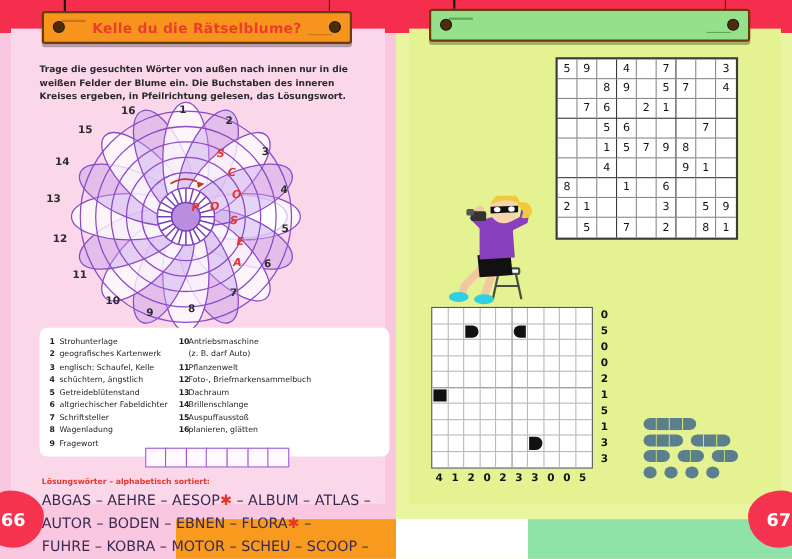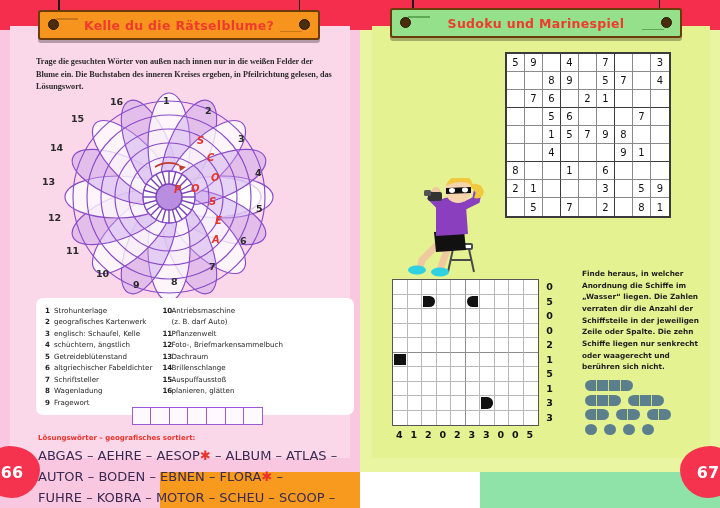--- a/index.html
+++ b/index.html
@@ -130,21 +130,21 @@
     <div class="string" style="right:20px;height:16px;"></div>
     <div class="sign sign-orange" style="width:278px;height:26px;">
       <div class="nail l"></div>
       <div class="nail r"></div>
       <div class="sign-line" style="left:16px;top:6px;"></div>
       <div class="sign-line" style="right:16px;bottom:6px;"></div>
       <span class="sign-title">Kelle du die Rätselblume?</span>
     </div>
   </div>
 
-  <div class="intro" style="left:36px;top:56px;width:296px;font-family:Liberation Serif, serif;">Trage die gesuchten Wörter von außen nach innen nur in die weißen Felder der Blume ein. Die Buchstaben des inneren Kreises ergeben, in Pfeilrichtung gelesen, das Lösungswort.</div>
+  <div class="intro" style="left:36px;top:56px;width:296px;">Trage die gesuchten Wörter von außen nach innen nur in die weißen Felder der Blume ein. Die Buchstaben des inneren Kreises ergeben, in Pfeilrichtung gelesen, das Lösungswort.</div>
 
   <div class="flower" style="left:42px;top:92px;">
     <svg width="254" height="210" viewBox="0 0 254 210">
       <g transform="translate(127,105)">
         <g id="petals">
           <g stroke="#8a4bc9" stroke-width="1.3" fill="none">
 
             <g>
               <ellipse cx="46" cy="0" rx="46" ry="20" fill="#ffffff"></ellipse>
               <ellipse cx="46" cy="0" rx="46" ry="20" fill="none"></ellipse>
@@ -276,42 +276,41 @@
   <div class="ansrow" style="left:133px;top:407px;" id="answer-boxes">
       <div></div>
       <div></div>
       <div></div>
       <div></div>
       <div></div>
       <div></div>
       <div></div>
     </div>
 
-  <div class="solhead" style="left:38px;top:434px;">Lösungswörter – geografisches sortiert:</div>
+  <div class="solhead" style="left:38px;top:434px;">Lösungswörter – alphabetisch sortiert:</div>
   <div class="solwords" style="left:38px;top:446px;">
     <div id="solw1">ABGAS – AEHRE – AESOP<span class="ast">✱</span> – ALBUM – ATLAS – AUTOR – BODEN – EBNEN – FLORA<span class="ast">✱</span> –</div>
     <div id="solw2">FUHRE – KOBRA – MOTOR – SCHEU – SCOOP – STREU – SCOOP</div>
   </div>
 
   <div class="pageblob blob-l">66</div>
 </div>
 
 <div class="page page-right">
   <div class="topband-r" style="left:0;"></div>
   <div class="paper-right" style="left:12px;"></div>
 
   <div class="sign-wrap" style="left:30px;top:8px;">
     <div class="string" style="left:22px;height:14px;"></div>
     <div class="string" style="right:22px;height:14px;"></div>
     <div class="sign sign-green" style="width:288px;height:26px;">
       <div class="nail l"></div>
       <div class="nail r"></div>
       <div class="sign-line" style="left:16px;top:6px;background:#5fa855;"></div>
       <div class="sign-line" style="right:16px;bottom:6px;background:#5fa855;"></div>
-      <span class="sign-title">Sudoku und Marinespiel</span>
     </div>
   </div>
 
 
   <div class="sudoku" style="left:145px;top:52px;" id="sudoku">
       <div class="srow">
         <div class="scell">5</div>
         <div class="scell">9</div>
         <div class="scell b3"></div>
         <div class="scell">4</div>
@@ -599,21 +598,20 @@
       <div class="cclue" style="left: 61px; top: 429px;">2</div>
       <div class="cclue" style="left: 75.5px; top: 429px;">0</div>
       <div class="cclue" style="left: 90px; top: 429px;">2</div>
       <div class="cclue" style="left: 104.5px; top: 429px;">3</div>
       <div class="cclue" style="left: 119px; top: 429px;">3</div>
       <div class="cclue" style="left: 133.5px; top: 429px;">0</div>
       <div class="cclue" style="left: 148px; top: 429px;">0</div>
       <div class="cclue" style="left: 162.5px; top: 429px;">5</div>
     </div>
 
-  <div class="bs-text" style="left:222px;top:268px;">Finde heraus, in welcher Anordnung die Schiffe im „Wasser“ liegen. Die Zahlen verraten dir die Anzahl der Schiffsteile in der jeweiligen Zeile oder Spalte. Die zehn Schiffe liegen nur senkrecht oder waagerecht und berühren sich nicht.</div>
 
   <div class="fleet" style="left:225px;top:380px;" id="fleet">
       <div class="fleet-row">
         <div class="boat">
           <div class="bseg"></div>
           <div class="bseg"></div>
           <div class="bseg"></div>
           <div class="bseg"></div>
         </div>
       </div>

